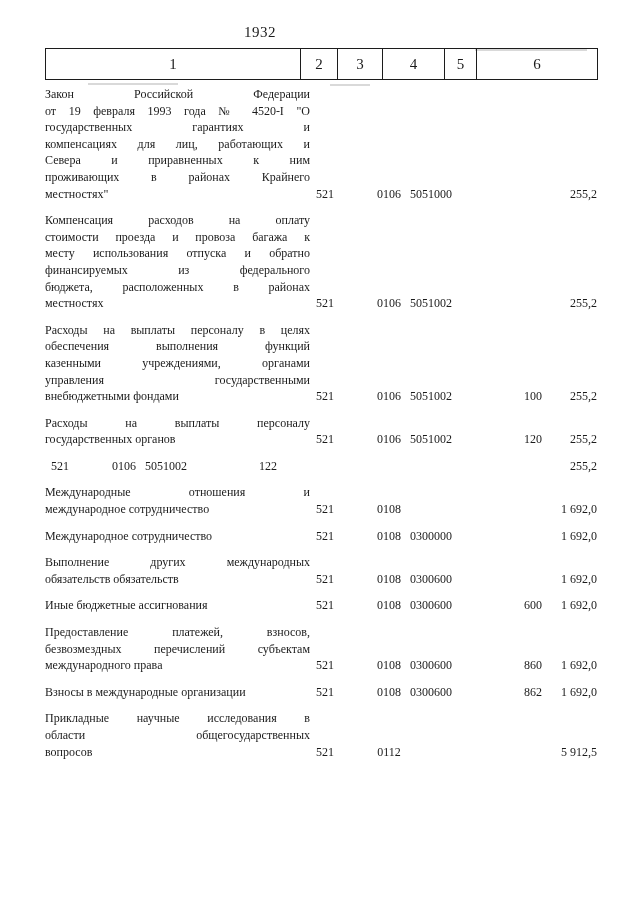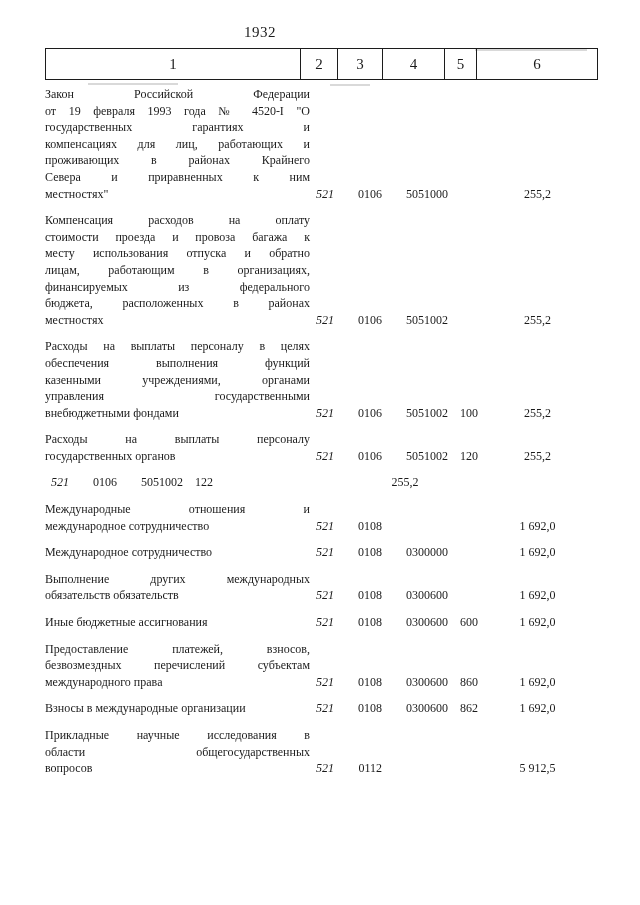--- a/index.html
+++ b/index.html
@@ -53,25 +53,25 @@
     line-height: 16.6px;
   }
   .row {
     display: flex;
     align-items: flex-end;
     margin-bottom: 10px;
   }
   .c1 { width: 265px; }
   .c1 .jl { text-align: justify; text-align-last: justify; }
   .c1 .ll { text-align: left; }
-  .c2 { width: 30px; text-align: center; font-style: italic; }
-  .c3 { width: 42px; text-align: right; }
-  .c4 { width: 66px; text-align: right; }
-  .c5 { width: 30px; text-align: right; }
-  .c6 { flex: 1; text-align: center; white-space: nowrap; padding-right: 1px; }
+  .c2 { width: 30px; text-align: center; }
+  .c3 { width: 42px; text-align: center; margin-left: 28px; }
+  .c4 { width: 66px; text-align: left; }
+  .c5 { width: 30px; text-align: center; margin-left: 42px; }
+  .c6 { flex: 1; text-align: right; white-space: nowrap; padding-right: 1px; }
   .c2, .c3, .c4, .c5, .c6 { line-height: 16.6px; }
 </style>
 </head>
 <body>
 
 <div class="page-number">1932</div>
 
 <div class="smudge sm1"></div>
 <div class="smudge sm2"></div>
 <div class="smudge sm3"></div>
@@ -85,36 +85,35 @@
   <div class="hc w6">6</div>
 </div>
 
 <div class="rows">
     <div class="row">
       <div class="c1">
         <div class="jl">Закон Российской Федерации</div>
         <div class="jl">от 19 февраля 1993 года № 4520-I "О</div>
         <div class="jl">государственных гарантиях и</div>
         <div class="jl">компенсациях для лиц, работающих и</div>
+        <div class="jl">Севера и приравненных к ним</div>
         <div class="jl">проживающих в районах Крайнего</div>
-        <div class="jl">Севера и приравненных к ним</div>
         <div class="ll">местностях"</div>
       </div>
       <div class="c2">521</div>
       <div class="c3">0106</div>
       <div class="c4">5051000</div>
       <div class="c5"></div>
       <div class="c6">255,2</div>
     </div>
     <div class="row">
       <div class="c1">
         <div class="jl">Компенсация расходов на оплату</div>
         <div class="jl">стоимости проезда и провоза багажа к</div>
         <div class="jl">месту использования отпуска и обратно</div>
-        <div class="jl">лицам, работающим в организациях,</div>
         <div class="jl">финансируемых из федерального</div>
         <div class="jl">бюджета, расположенных в районах</div>
         <div class="ll">местностях</div>
       </div>
       <div class="c2">521</div>
       <div class="c3">0106</div>
       <div class="c4">5051002</div>
       <div class="c5"></div>
       <div class="c6">255,2</div>
     </div>

